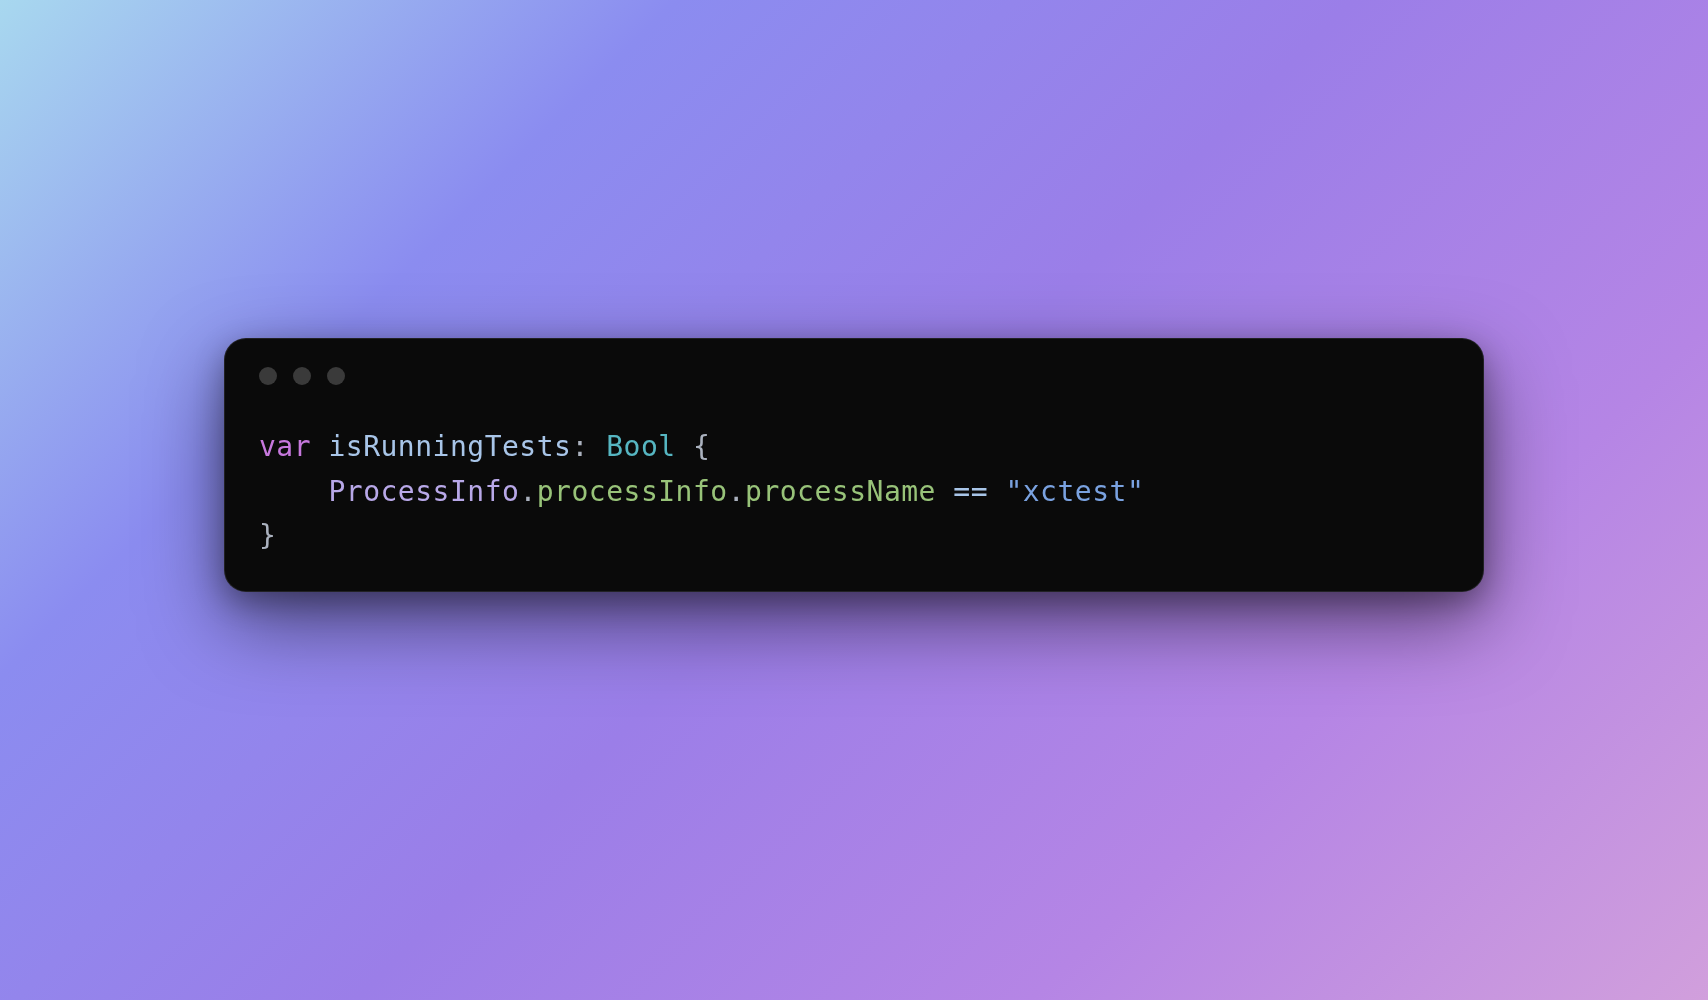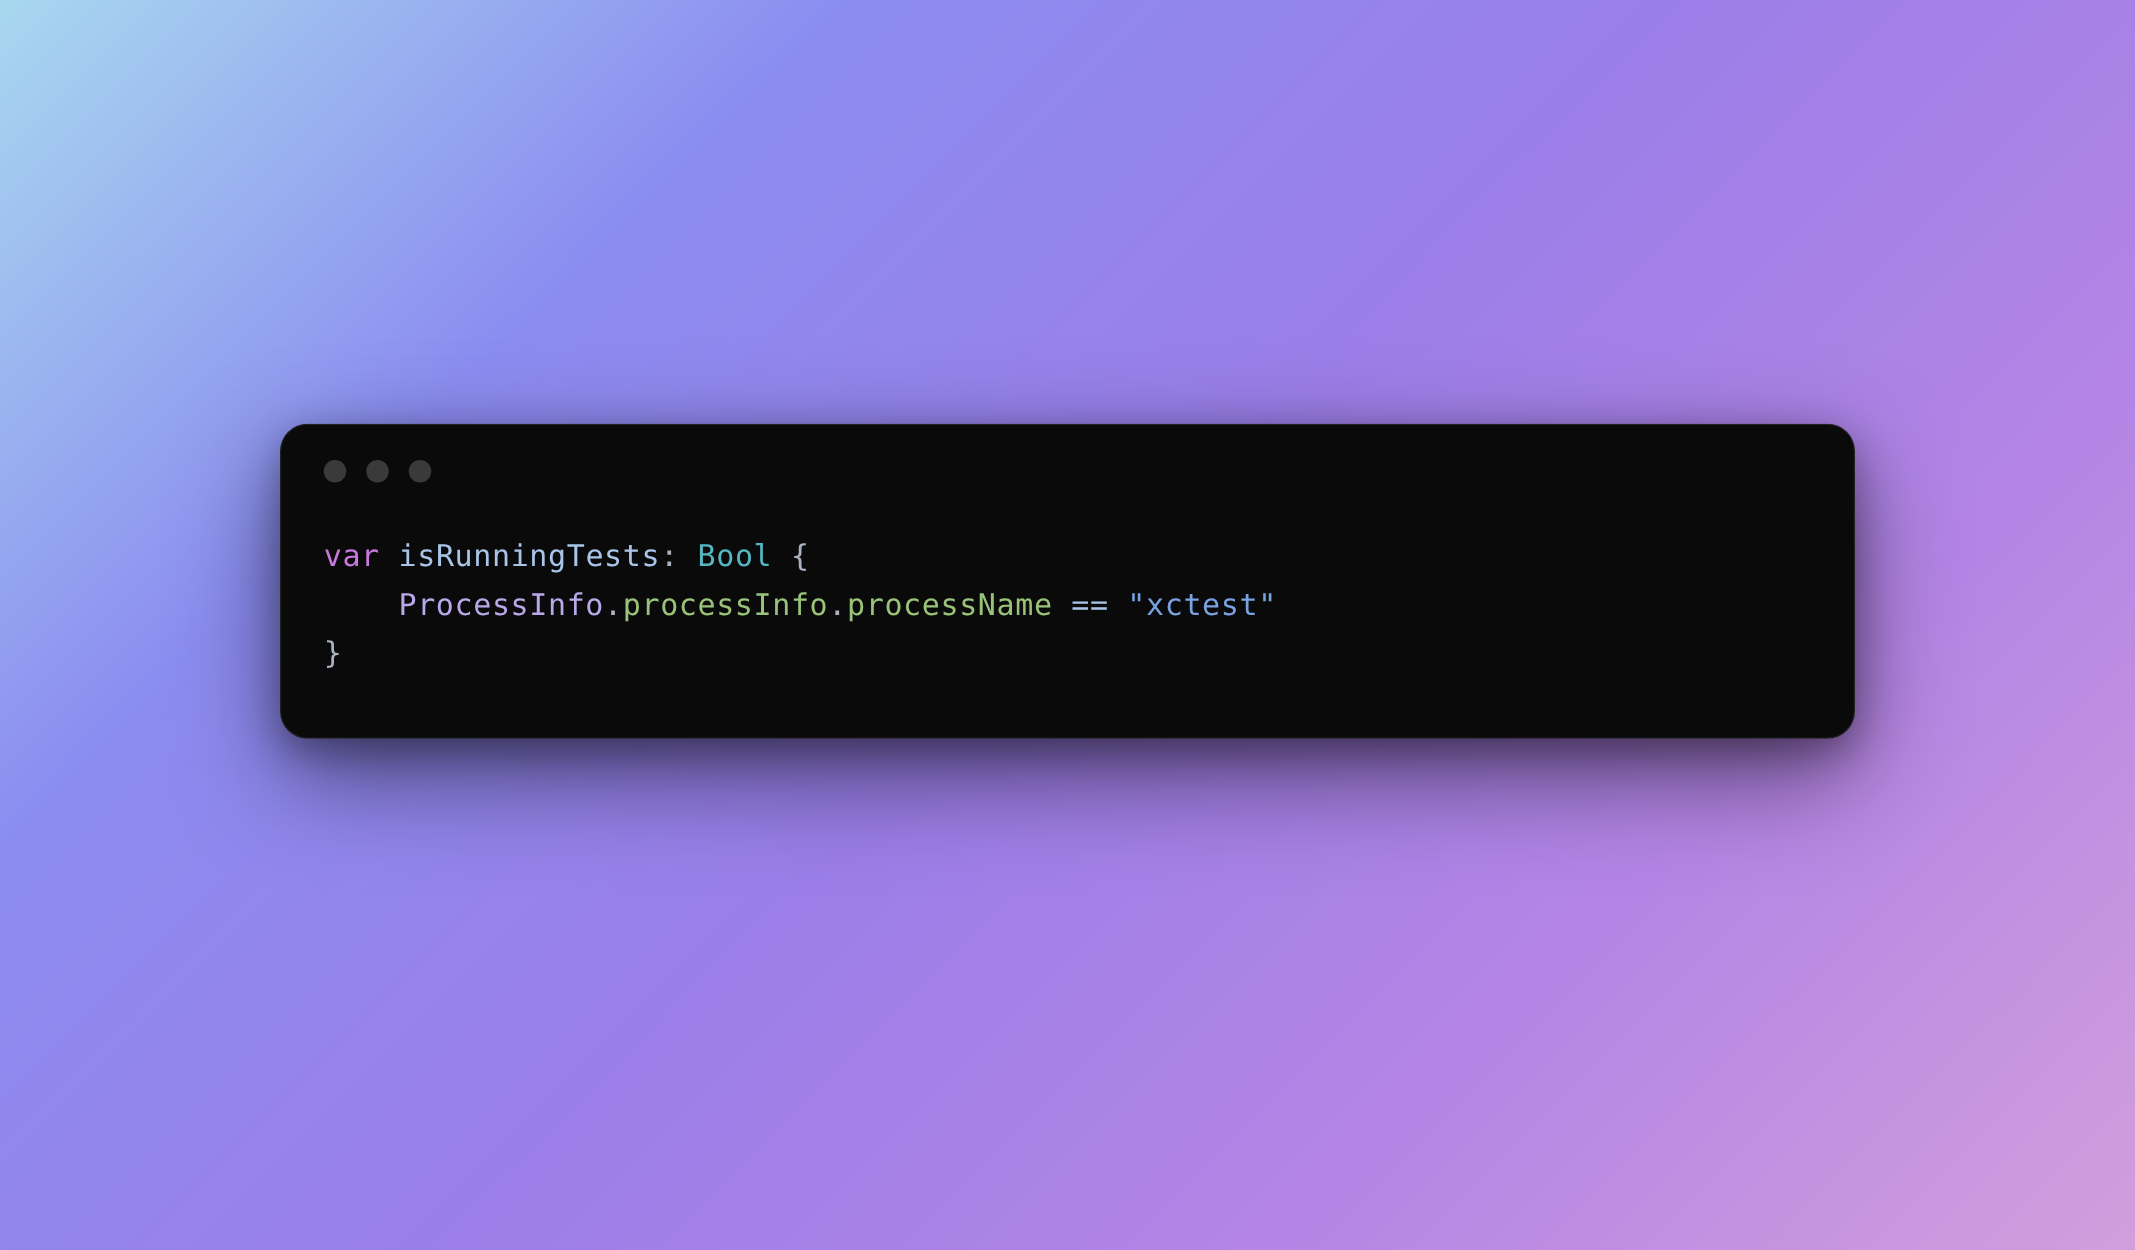--- a/index.html
+++ b/index.html
@@ -38,22 +38,22 @@
     }
     
     .traffic-light {
       width: 18px;
       height: 18px;
       border-radius: 50%;
       background: #3a3a3a;
     }
     
     .code-content {
-      padding: 30px 34px 48px 34px;
-      font-size: 24px;
+      padding: 30px 34px 32px 34px;
+      font-size: 28px;
       line-height: 1.6;
       white-space: pre;
       font-weight: 400;
       letter-spacing: 0.5px;
     }
     
     .tk-keyword {
       color: #c678dd;
     }
     

